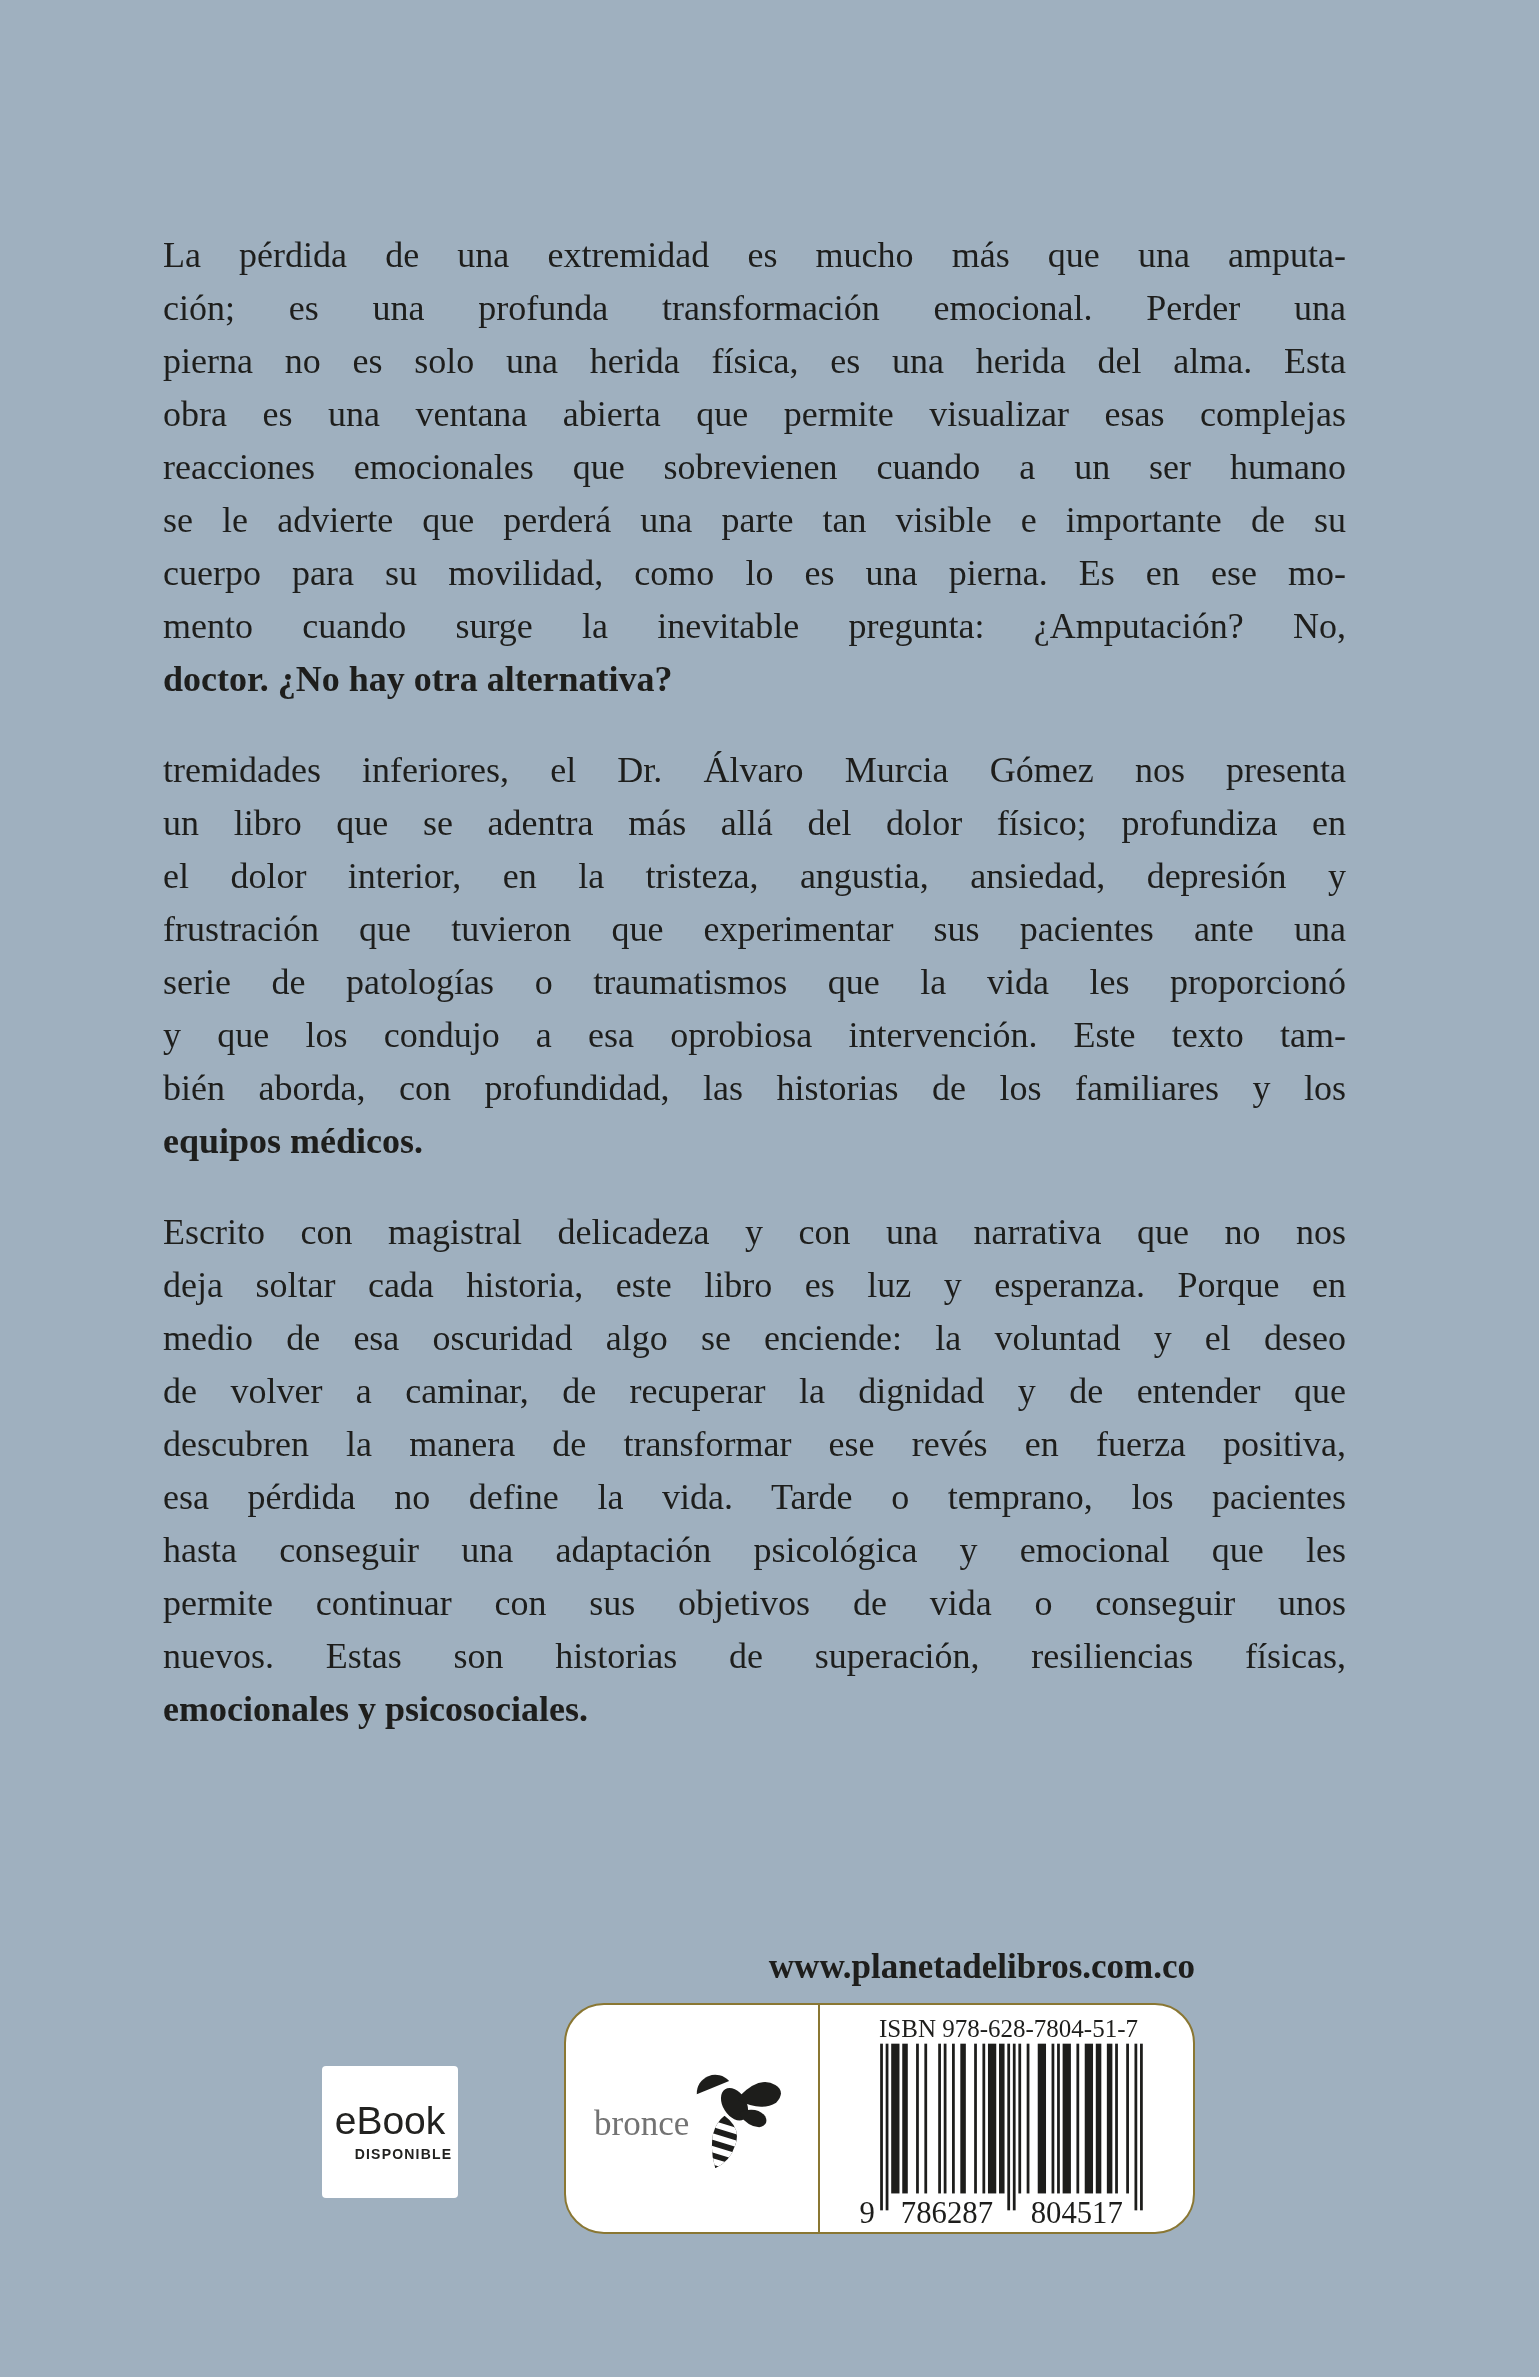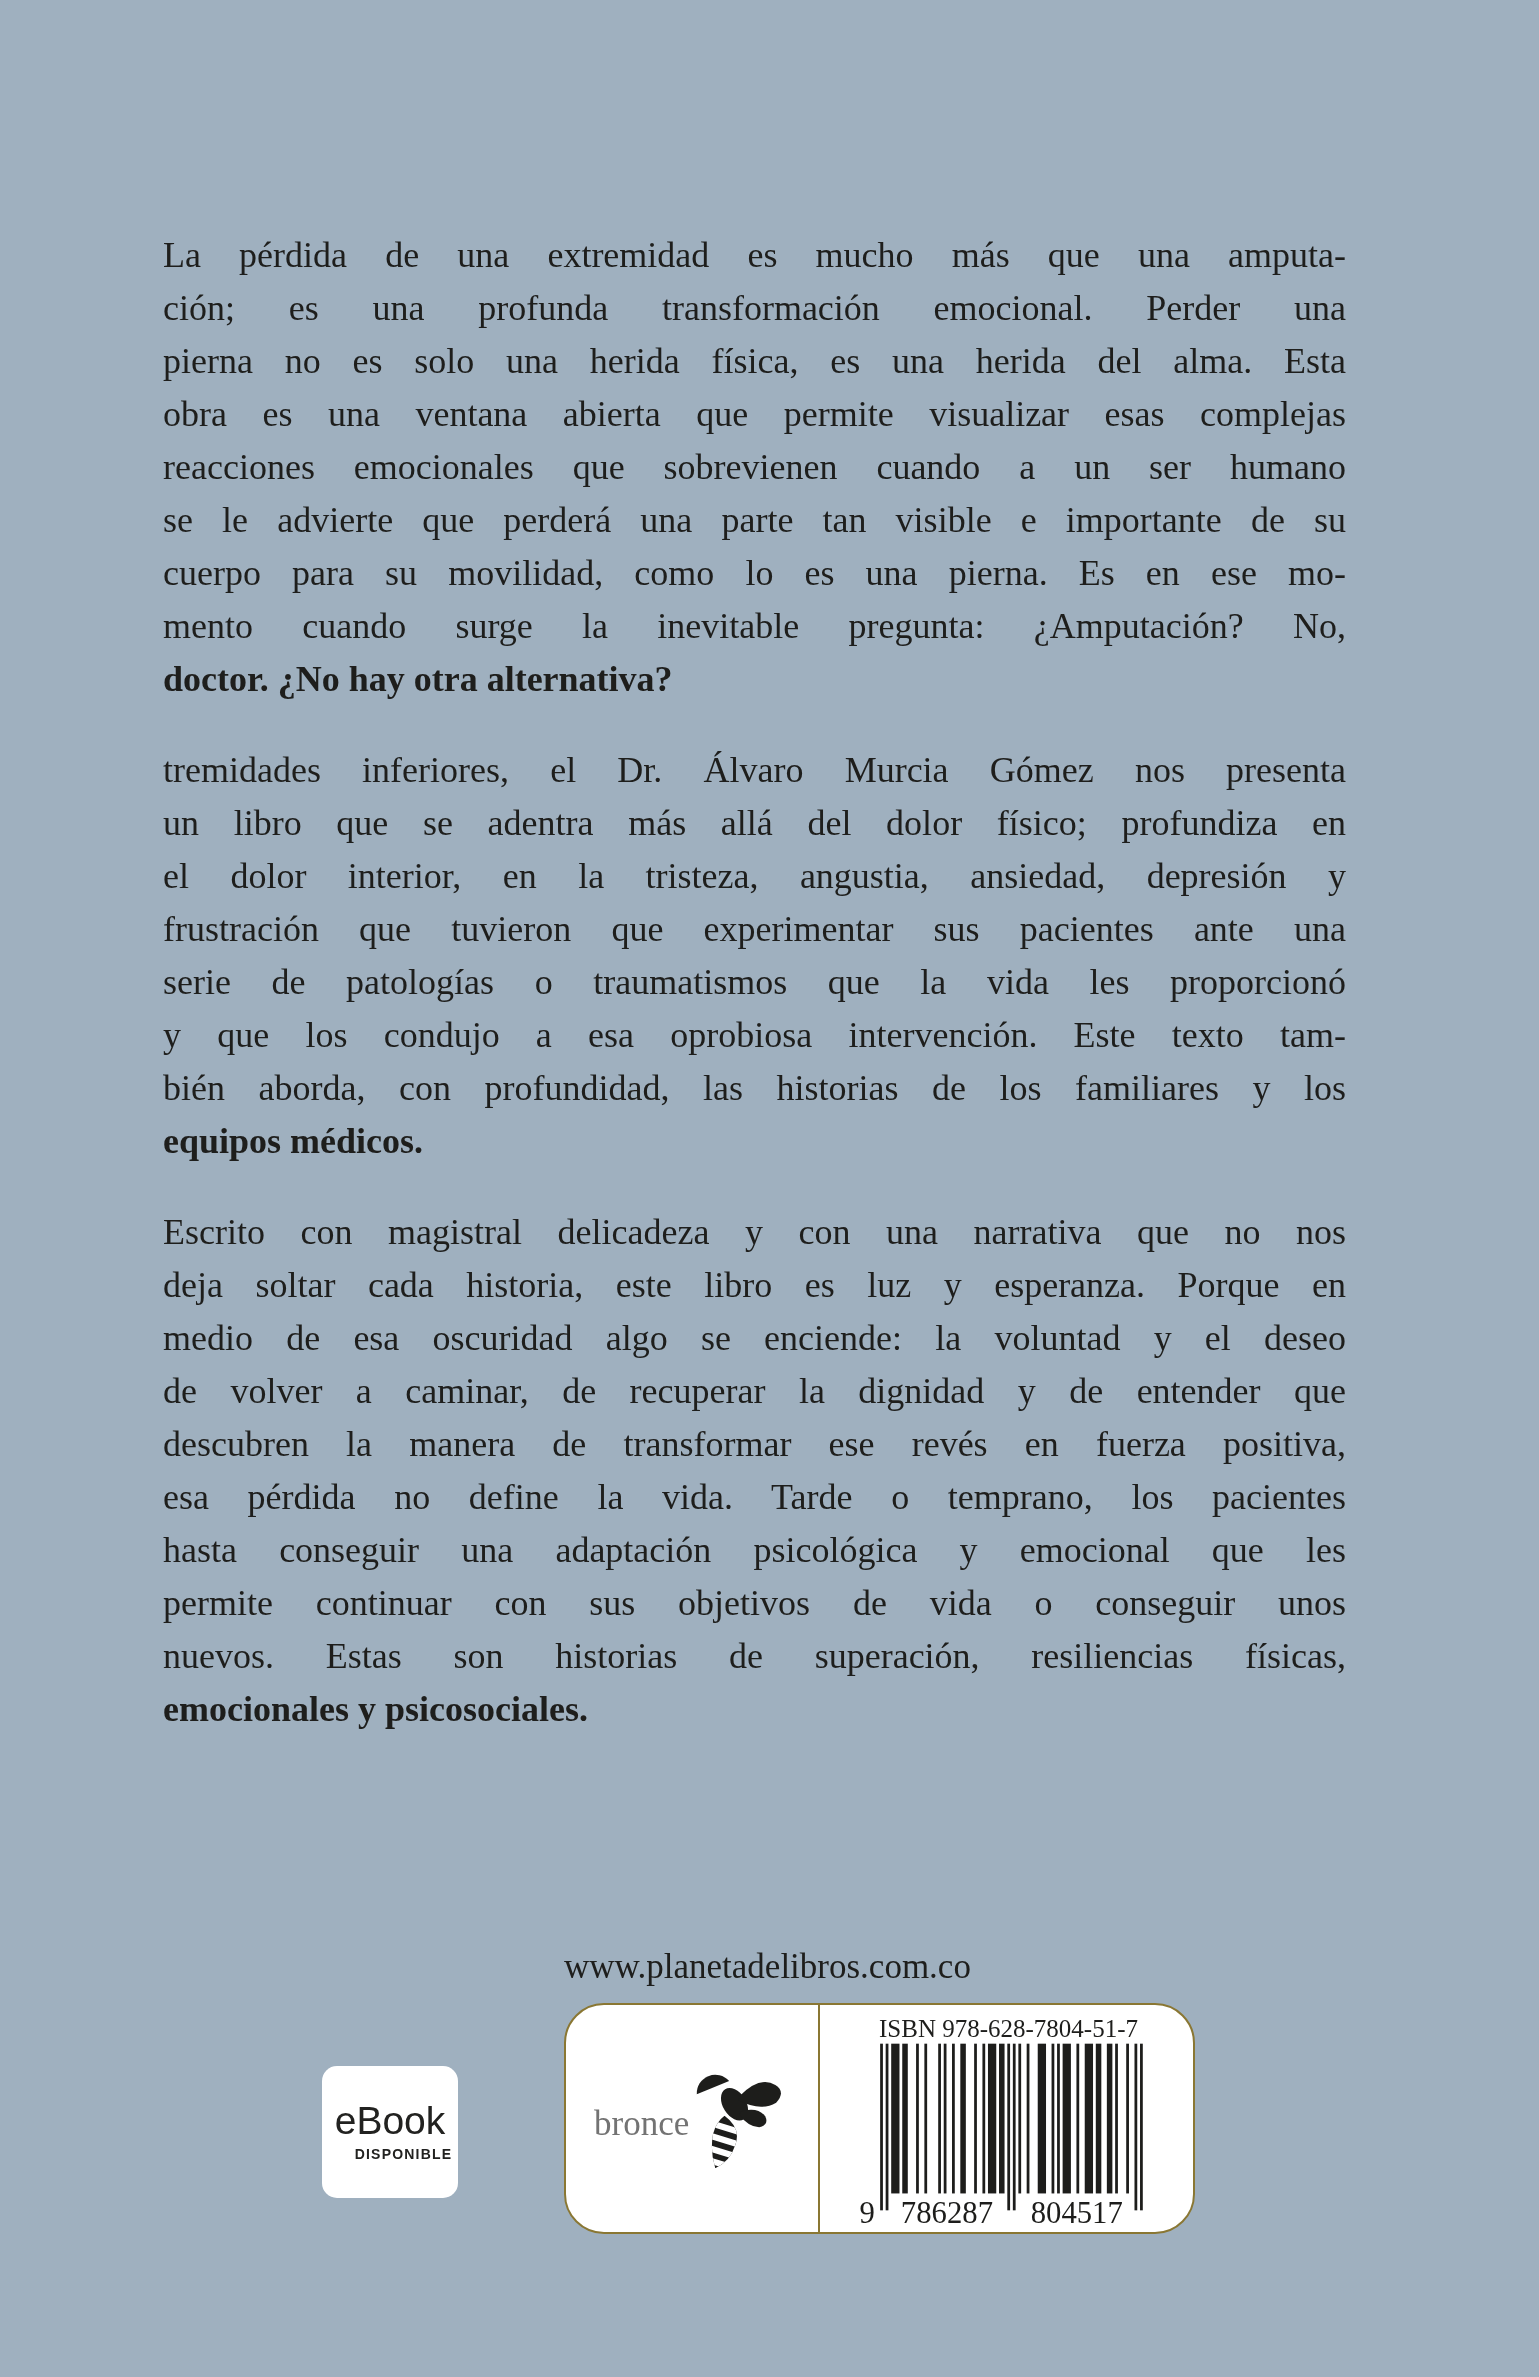--- a/index.html
+++ b/index.html
@@ -13,25 +13,25 @@
   }
   
   .synopsis { position:absolute; left:160px; top:229px; width:1186px;
               font-size:36px; line-height:53px; }
   .para { margin:0 0 38px 3px; }
   .jline { text-align:justify; text-align-last:justify; text-justify:inter-word; height:53px; white-space:normal; }
   .jline.last { text-align-last:left;font-weight:bold; }
 
   
   .website { position:absolute; left:564px; top:1943px; width:631px;
-             text-align:left; font-weight:normal; font-size:35px; line-height:48px; }
+             text-align:right; font-weight:bold; font-size:35px; line-height:48px; }
 
   
   .ebook-badge { position:absolute; left:322px; top:2066px; width:136px; height:132px;
-                 background:#ffffff; border-radius:15px; text-align:center;
+                 background:#ffffff; border-radius:4px; text-align:center;
                  font-family:"Liberation Sans","DejaVu Sans",sans-serif; color:#222220; }
   .ebook-title { font-size:39px; line-height:42px; padding-top:34px; }
   .ebook-sub   { font-size:14px; letter-spacing:1.2px; margin-top:3.8px; font-weight:600;padding-left:27px; }
 
   
   .plate { position:absolute; left:564px; top:2003px; width:631px; height:231px;
            background:#ffffff; border:2.3px solid #8a7733; border-radius:40px;
            box-sizing:border-box; }
   .plate-divider { position:absolute; left:252px; top:-2.3px; bottom:-2.3px; width:2.3px;
                    background:#8a7733; }

